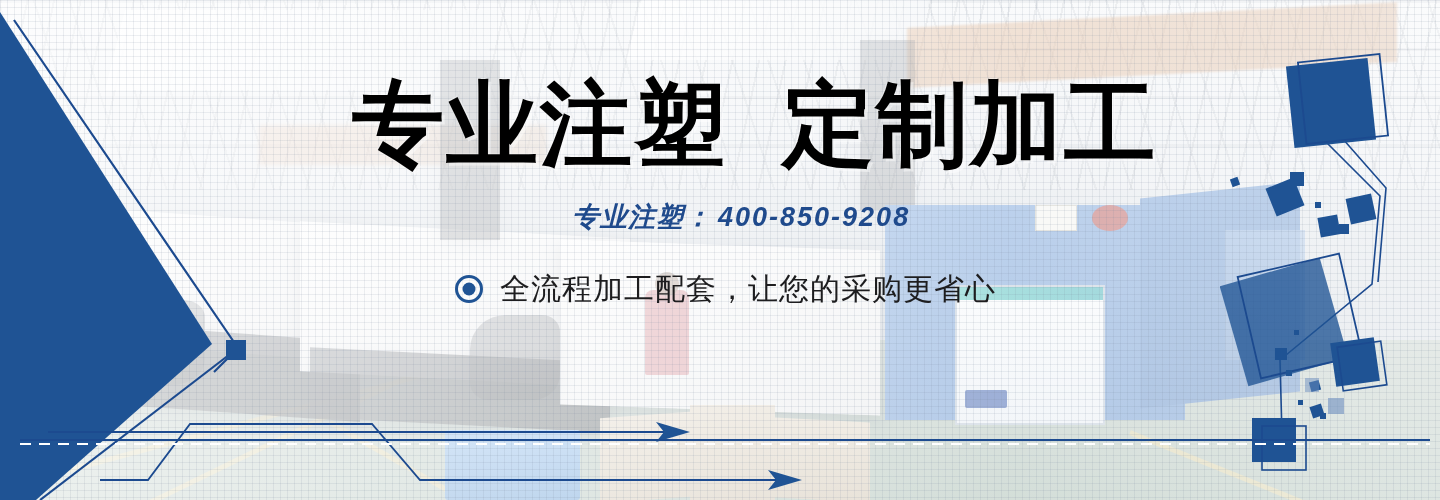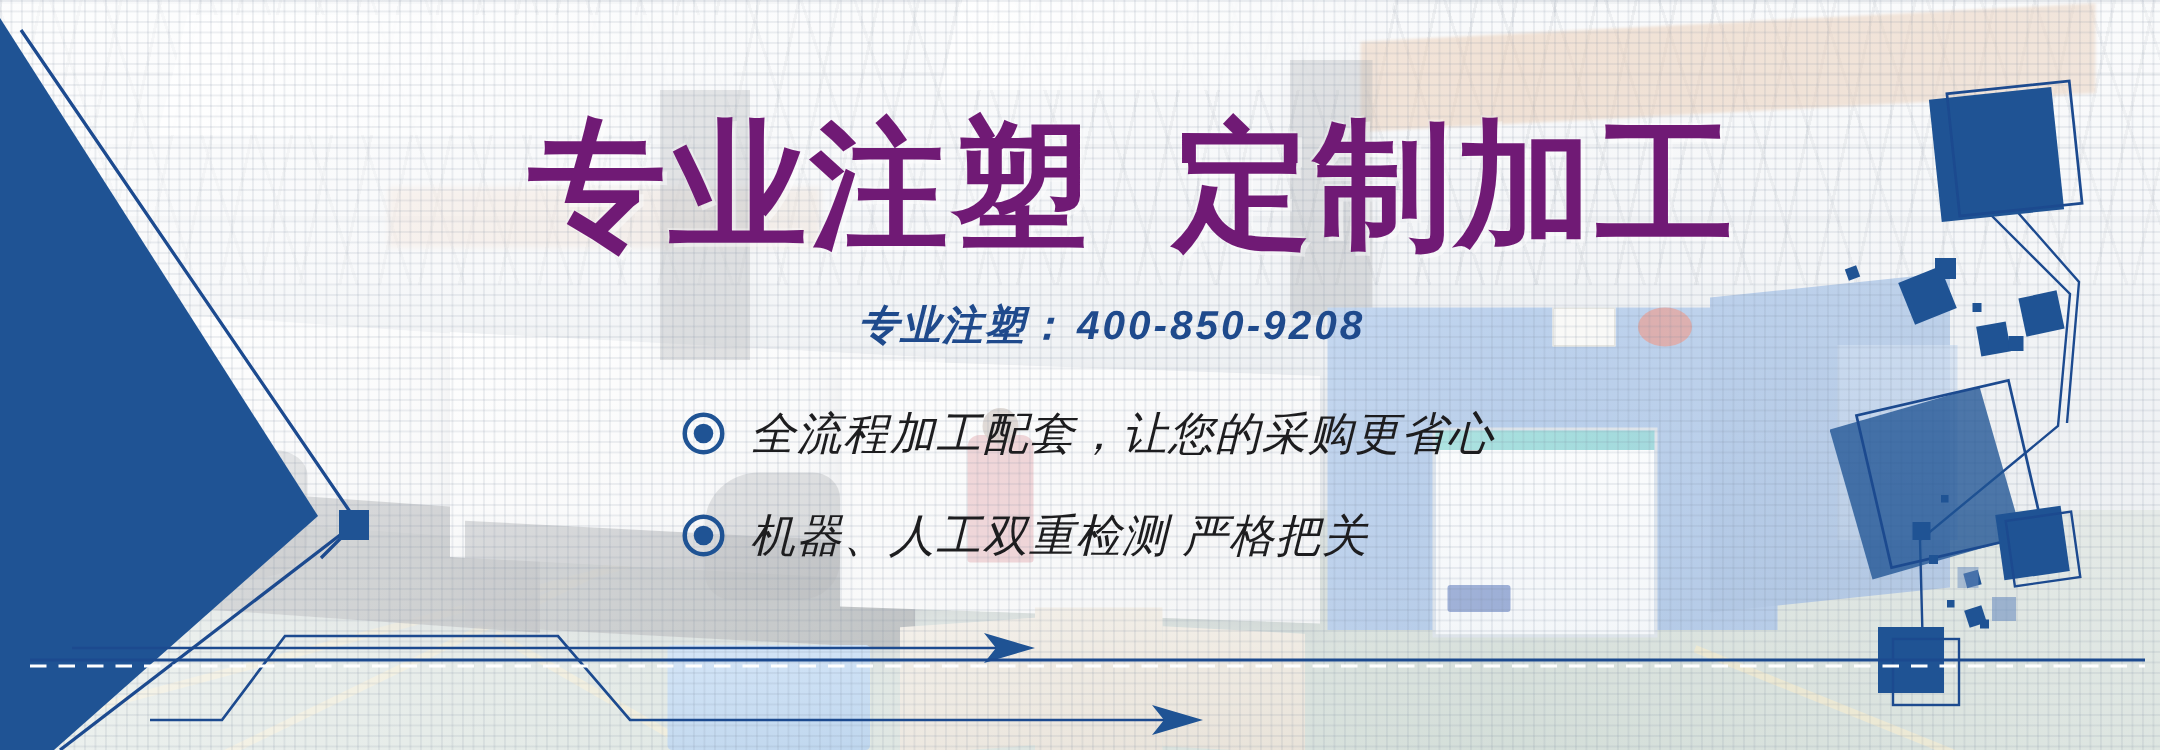--- a/index.html
+++ b/index.html
@@ -95,38 +95,38 @@
 
   
   .circuit{ position:absolute; left:0; bottom:0; width:100%; height:120px; }
 
   
   .headline{
     position:absolute; left:352px; top:78px;
     font-size:92px; line-height:1;
     font-weight:bold;
     letter-spacing:2px;
-    color:#701a75;
+    color:#000000;
     white-space:nowrap;
     text-shadow: 3px 3px 0 rgba(255,255,255,.45), -1px -1px 0 rgba(255,255,255,.35);
   }
   .headline .gap{ display:inline-block; width:54px; }
 
   .subline{
     position:absolute; left:572px; top:199px;
     font-size:27px;
     font-style:italic;
     font-weight:bold;
     color:#1f4a8c;
     letter-spacing:1px;
     white-space:nowrap;
   }
   .subline .phone{ letter-spacing:2px; padding-left:6px;margin-top:40px; }
 
-  .bullets{ position:absolute; left:455px; top:266px;font-style:italic; }
+  .bullets{ position:absolute; left:455px; top:266px; }
   .bullet{
     display:flex; align-items:center;
     height:46px;
     margin-bottom:22px;
   }
   .bullet-icon{
     width:28px; height:28px; flex:0 0 28px;
     border:3px solid #1f5394;
     border-radius:50%;
     position:relative;
@@ -261,19 +261,15 @@
 
   <div class="subline">
     <span>专业注塑：</span><span class="phone">400-850-9208</span>
   </div>
 
   <div class="bullets">
     <div class="bullet">
       <span class="bullet-icon"></span>
       <span class="bullet-text">全流程加工配套，让您的采购更省心</span>
     </div>
-    <div class="bullet">
-      <span class="bullet-icon"></span>
-      <span class="bullet-text">机器、人工双重检测 严格把关</span>
-    </div>
   </div>
 
 </div>
 
 </body></html>

